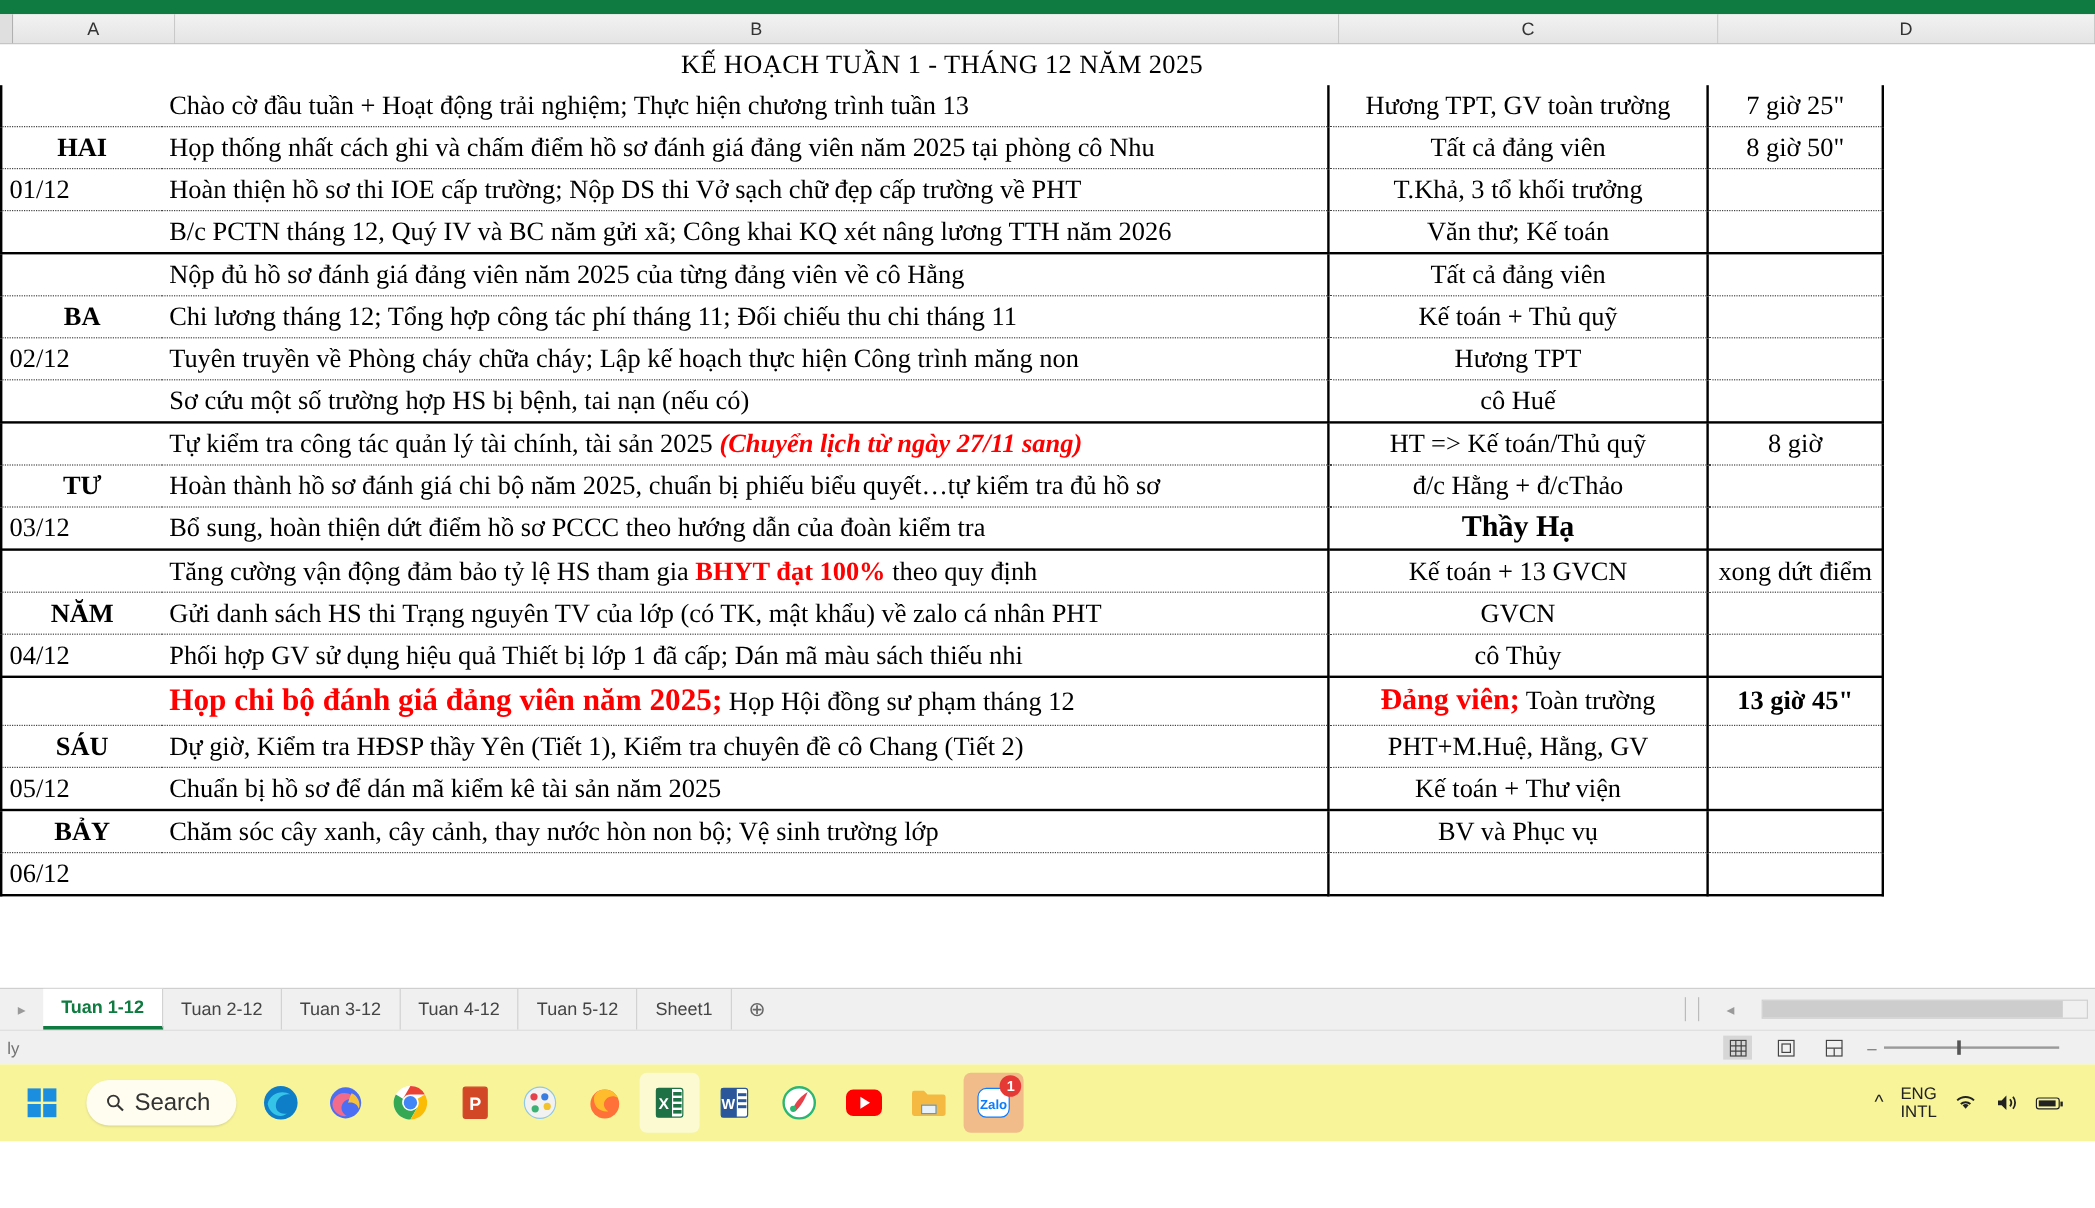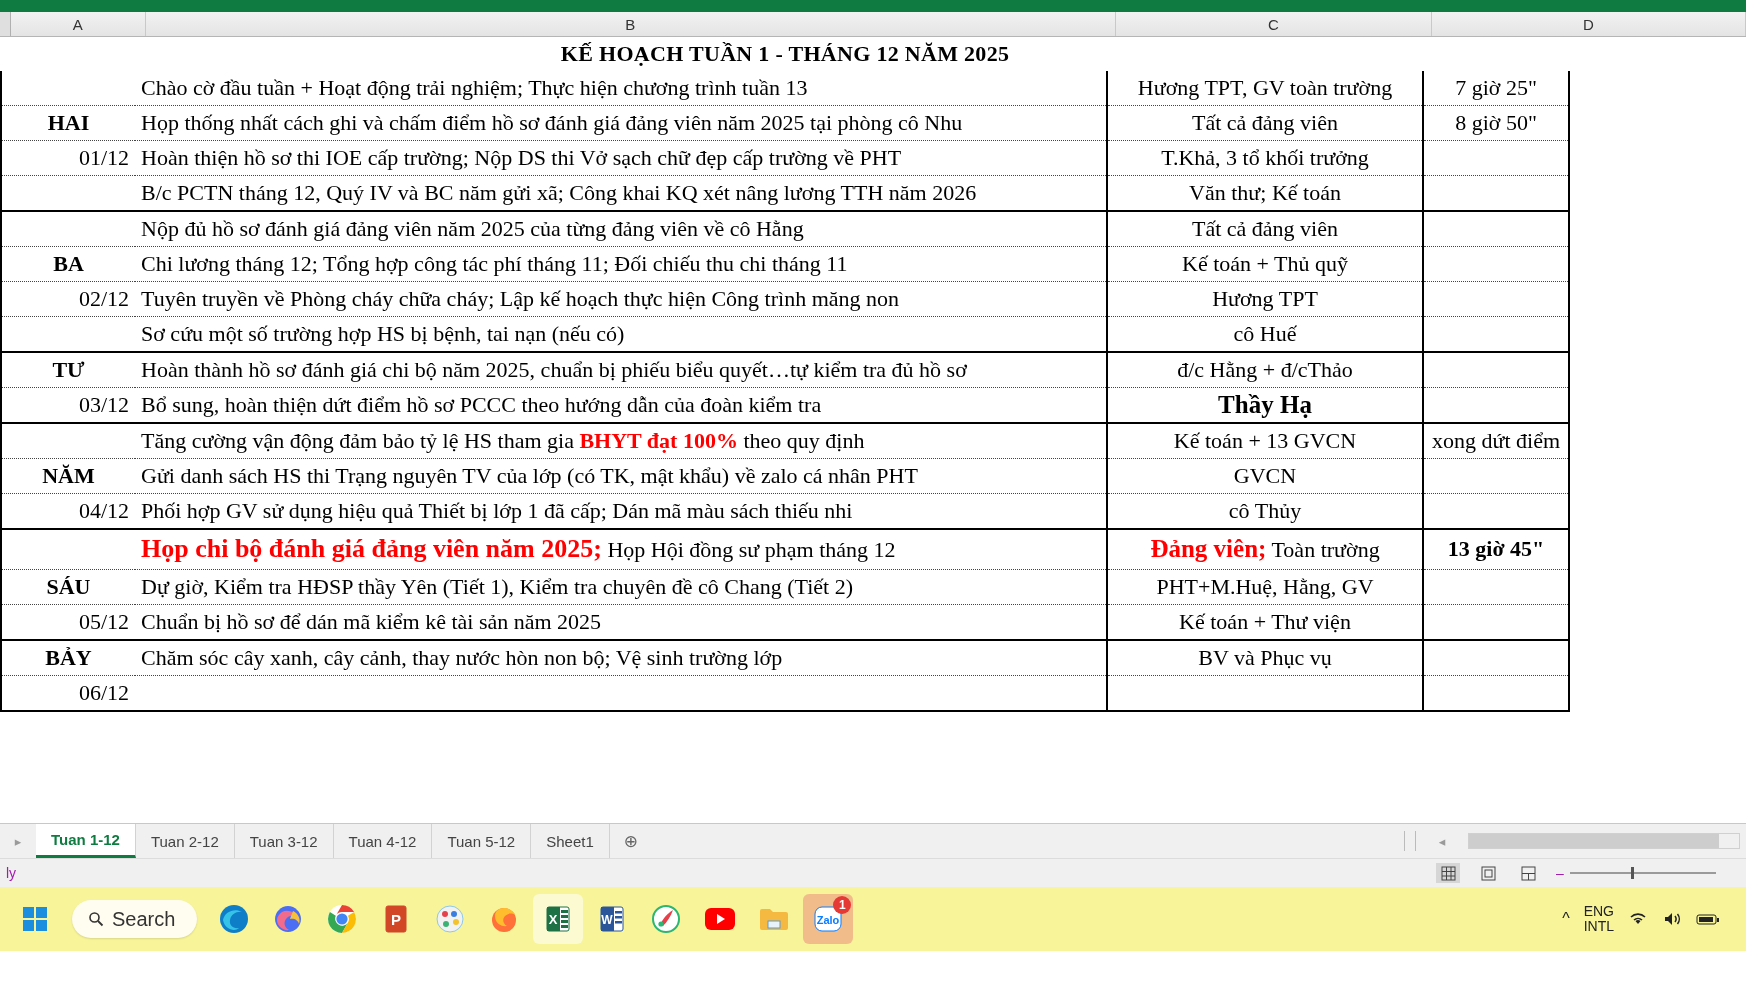--- a/index.html
+++ b/index.html
@@ -55,34 +55,34 @@
 
   .ctr{text-align:center;}
   .lft{text-align:left;}
   .bold{font-weight:bold;}
   .red{color:#ff0000;}
   .ital{font-style:italic;}
 
   
   .title1{
     font-family:"Liberation Serif", serif;
-    font-weight:bold;font-size:31px;text-align:center;
+    font-weight:normal;font-size:31px;text-align:center;
     height:40px;letter-spacing:.3px;
   }
   .title2{
     font-family:"Liberation Serif", serif;
     font-weight:bold;font-size:27px;text-align:center;height:38px;
   }
   .hdrcell{
     font-family:"Liberation Serif", serif;
     font-weight:bold;font-size:25px;text-align:center;
     height:42px;
   }
   .daycell{font-weight:bold;font-size:23px;text-align:center;margin-left:33px;}
-  .datecell{font-size:22px;text-align:right;}
+  .datecell{font-size:22px;text-align:left;}
 
   .small{font-size:19px;}
 
   
   .tabbar{
     display:flex;align-items:stretch;height:34px;
     background:#f0f0f0;border-top:1px solid #c8c8c8;
     font-size:15px;color:#333;
   }
   .tab-nav{width:36px;display:flex;align-items:center;justify-content:center;color:#9a9a9a;font-size:13px;}
@@ -98,21 +98,21 @@
   .tabbar-right{margin-left:auto;display:flex;align-items:center;gap:8px;padding-right:6px;}
   .hscroll{
     width:270px;height:14px;background:#f0f0f0;border:1px solid #d0d0d0;position:relative;
   }
   .hscroll .thumb{position:absolute;left:0;top:0;height:100%;width:250px;background:#cdcdcd;}
   .split{width:10px;height:20px;border-left:1px solid #bbb;border-right:1px solid #bbb;}
 
   
   .statusbar{
     display:flex;align-items:center;height:28px;background:#f0f0f0;
-    border-top:1px solid #dcdcdc;font-size:14px;color:#a21caf;padding-left:6px;
+    border-top:1px solid #dcdcdc;font-size:14px;color:#737373;padding-left:6px;
   }
   .statusbar .right{margin-left:auto;display:flex;align-items:center;gap:16px;padding-right:14px;}
   .vbtn{width:24px;height:20px;display:flex;align-items:center;justify-content:center;color:#444;}
   .vbtn.sel{background:#d6d6d6;}
   .zoomslider{display:flex;align-items:center;gap:6px;width:160px;}
   .zoomtrack{flex:1;height:2px;background:#9a9a9a;position:relative;}
   .zoomknob{position:absolute;left:42%;top:-5px;width:3px;height:12px;background:#555;}
 
   
   .taskbar{
@@ -205,20 +205,26 @@
           <td class="ctr br dash-b">Hương TPT</td>
           <td class="ctr br dash-b"></td>
         </tr>
         <tr>
           <td class="daycell bl bb"></td>
           <td class="lft br bb">Sơ cứu một số trường hợp HS bị bệnh, tai nạn (nếu có)</td>
           <td class="ctr br bb">cô Huế</td>
           <td class="ctr br bb"></td>
         </tr>
 
+        <tr>
+          <td class="daycell bl dash-b"></td>
+          <td class="lft br dash-b"><span>Tự kiểm tra công tác quản lý tài chính, tài sản 2025 </span><span class="red ital bold">(Chuyển lịch từ ngày 27/11 sang)</span></td>
+          <td class="ctr br dash-b">HT =&gt; Kế toán/Thủ quỹ</td>
+          <td class="ctr br dash-b">8 giờ</td>
+        </tr>
         <tr>
           <td class="daycell bl dash-b">TƯ</td>
           <td class="lft br dash-b">Hoàn thành hồ sơ đánh giá chi bộ năm 2025, chuẩn bị phiếu biểu quyết…tự kiểm tra đủ hồ sơ</td>
           <td class="ctr br dash-b">đ/c Hằng + đ/cThảo</td>
           <td class="ctr br dash-b"></td>
         </tr>
         <tr>
           <td class="datecell bl bb">03/12</td>
           <td class="lft br bb">Bổ sung, hoàn thiện dứt điểm hồ sơ PCCC theo hướng dẫn của đoàn kiểm tra</td>
           <td class="ctr br bb red bold" style="font-size:25px">Thầy Hạ</td>

